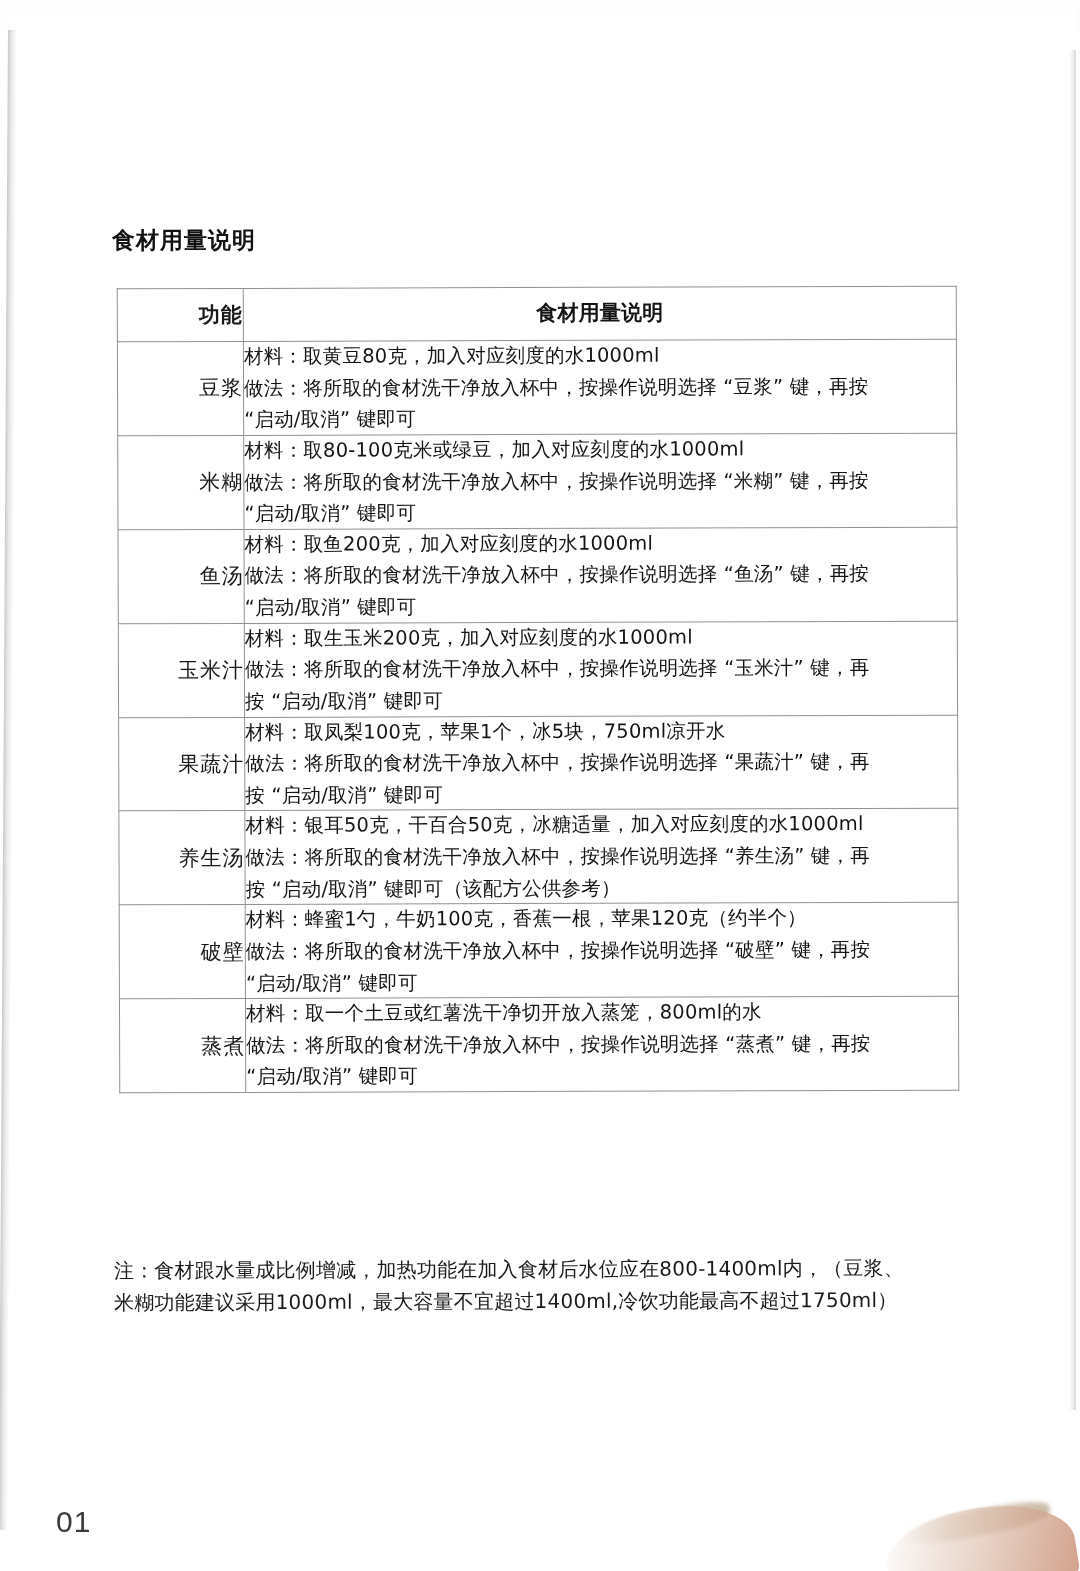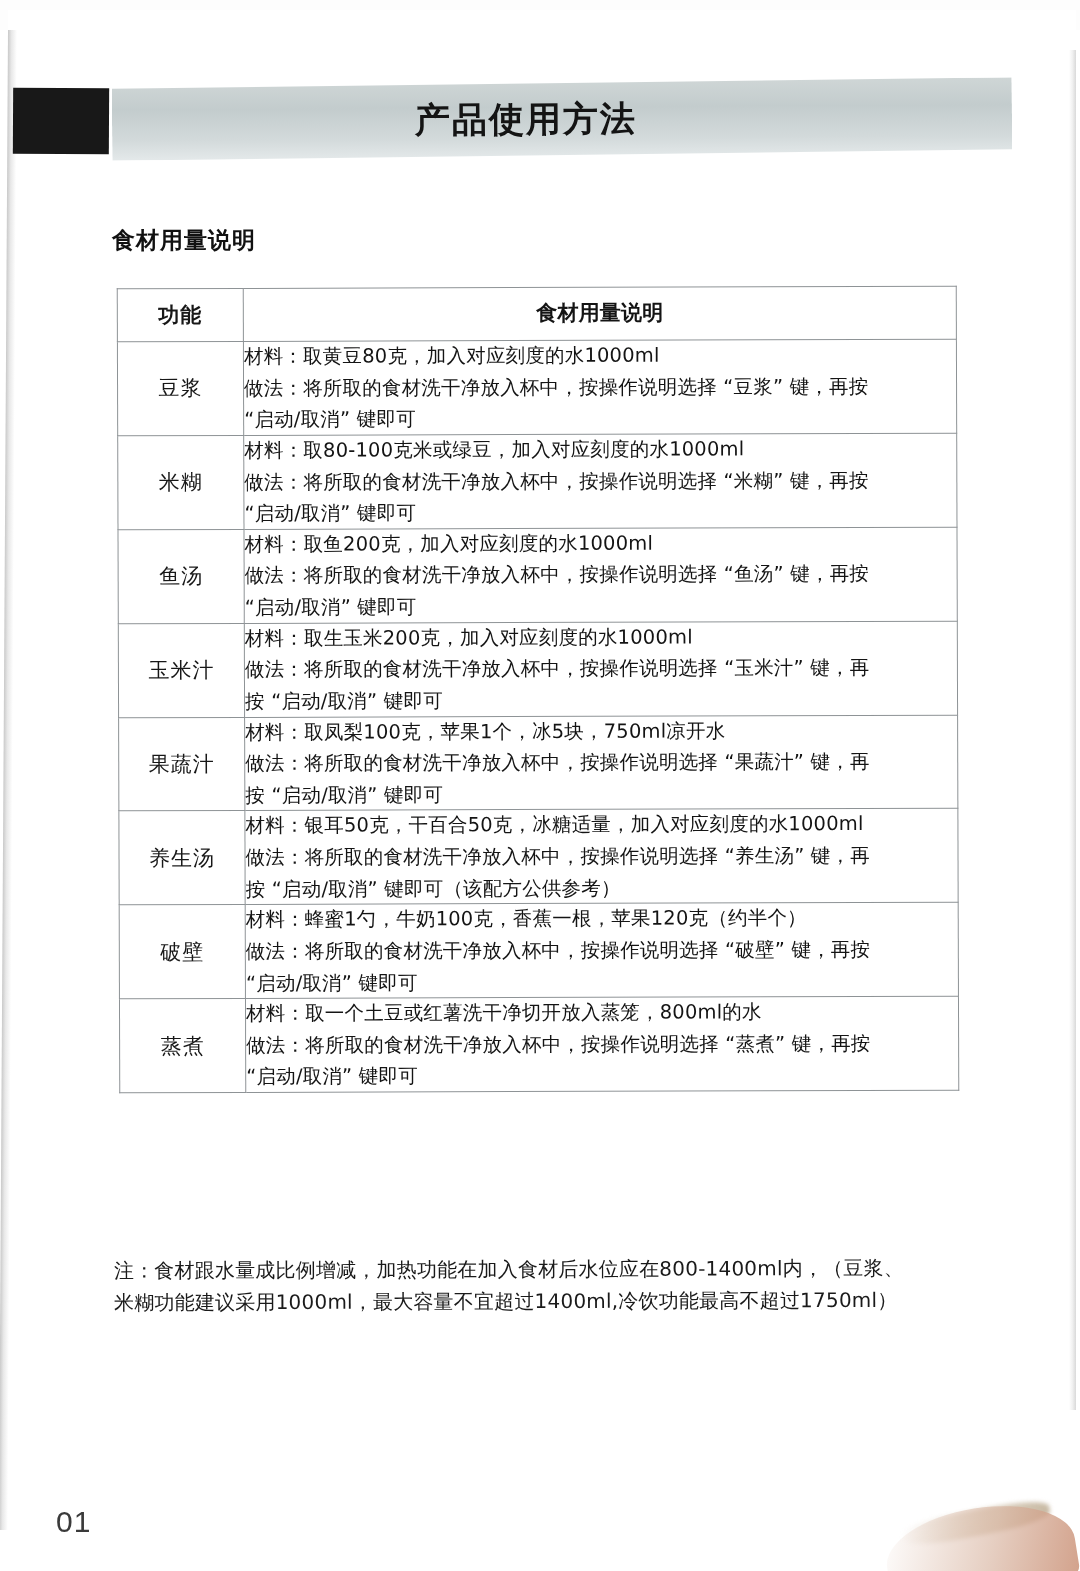--- a/index.html
+++ b/index.html
@@ -133,21 +133,21 @@
     width: 840px;
     table-layout: fixed;
   }
   table.spec td, table.spec th {
     border: 1px solid #8e9396;
     vertical-align: middle;
     padding: 0;
   }
   .col-fn { width: 126px; }
   .cell-fn {
-    text-align: center;
+    text-align: right;
     font-size: 21px;
     color: #171717;
     letter-spacing: 1px;
     padding: 6px 4px;
     font-family: Liberation Mono, monospace;
   }
   .cell-desc {
     padding: 9px 10px 10px 12px;
     font-size: 19.5px;
     line-height: 1.52;
@@ -193,28 +193,20 @@
 
 <div class="page">
 
   <div class="bg-teal"></div>
   <div class="bg-top-strip"></div>
 
   <div class="sheet">
     <div class="sheet-edge-left"></div>
     <div class="sheet-edge-right"></div>
 
-    <div class="header-wrap">
-      <div class="header-black"></div>
-      <div class="header-banner">
-        <div class="header-banner-inner">
-          <span class="header-title">产品使用方法</span>
-        </div>
-      </div>
-    </div>
 
     <div class="section-title">食材用量说明</div>
 
     <div class="table-wrap">
       <table class="spec">
         <colgroup>
             <col class="col-fn">
             <col>
           </colgroup>
         <tbody>

